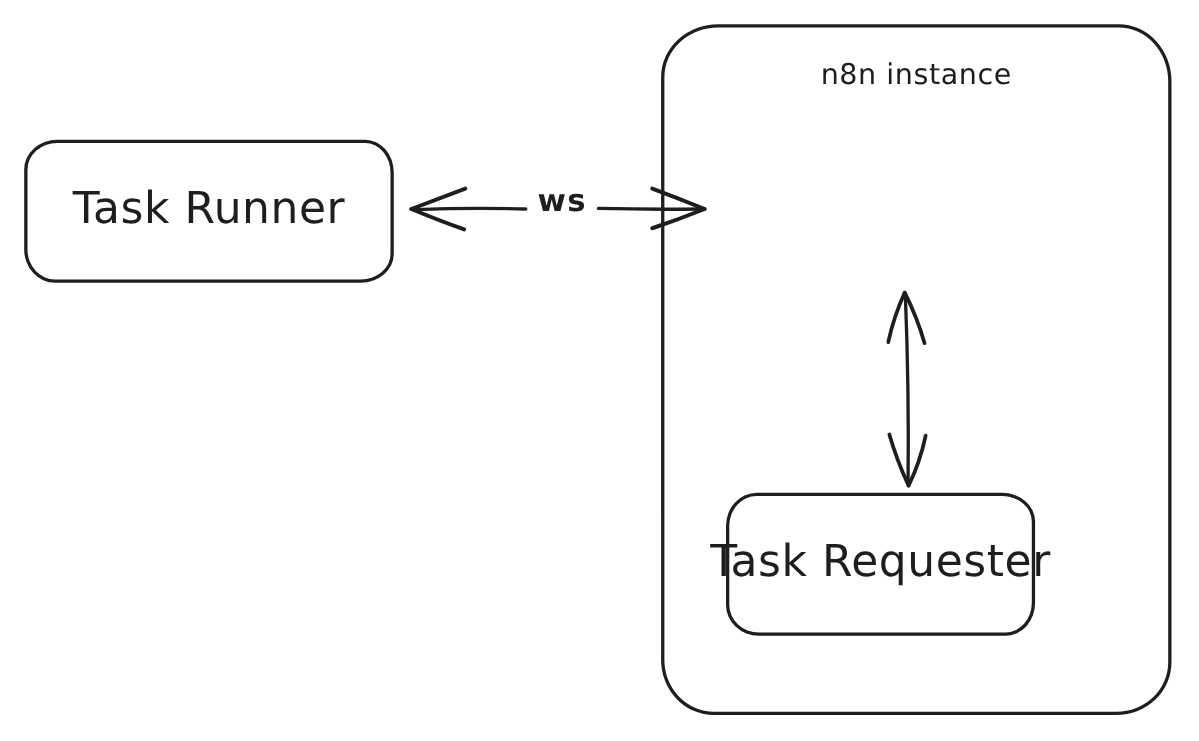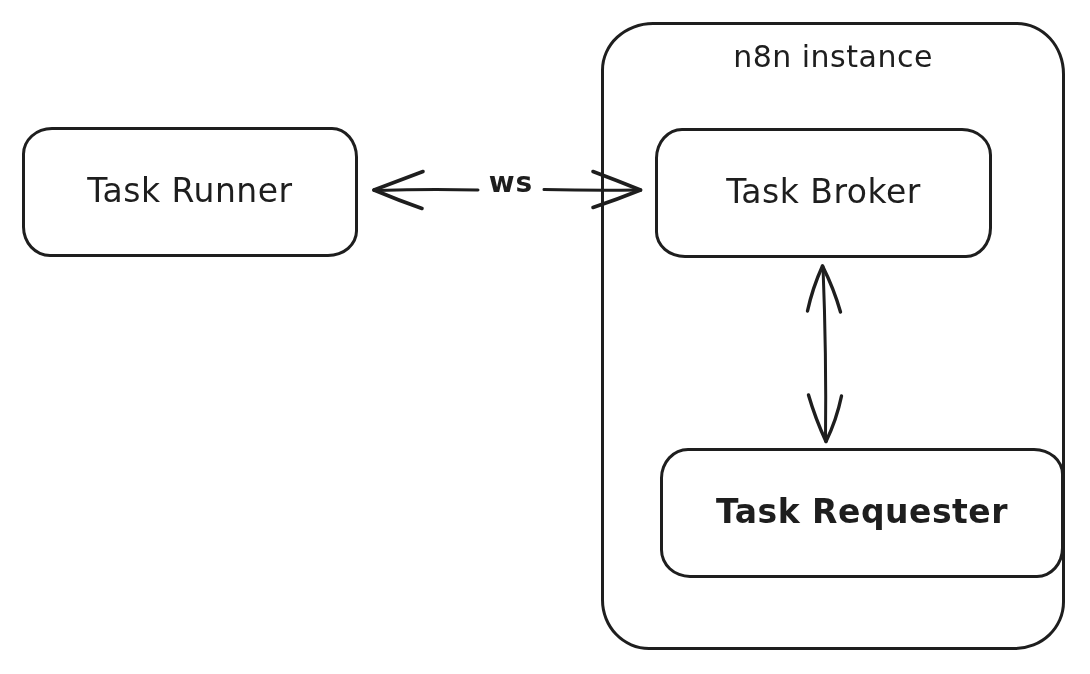--- a/index.html
+++ b/index.html
@@ -20,51 +20,50 @@
     position: absolute;
     box-sizing: border-box;
     border: 3.2px solid #1e1e1e;
     background: #ffffff;
     display: flex;
     align-items: center;
     justify-content: center;
     z-index: 3;
   }
   .node .label {
-    font-size: 33px;
+    font-size: 40px;
     letter-spacing: 0.5px;
     white-space: nowrap;
     transform: translateY(-2px);
   }
   .task-runner {
     left: 22px; top: 127px; width: 336px; height: 130px;
     border-radius: 30px 26px 30px 28px / 27px 30px 26px 30px;
   }
   .task-broker {
     left: 655px; top: 128px; width: 337px; height: 130px;
     border-radius: 27px 30px 26px 30px / 30px 27px 30px 26px;
   }
   .task-requester {
-    left: 660px; top: 448px; width: 404px; height: 130px;
+    left: 660px; top: 448px; width: 281px; height: 130px;
     border-radius: 28px 30px 27px 30px / 30px 26px 30px 28px;
-    font-weight: bold;
   }
   .group {
     position: absolute;
     left: 601px; top: 22px; width: 464px; height: 628px;
     box-sizing: border-box;
     border: 3.2px solid #1e1e1e;
     border-radius: 52px 48px 50px 48px / 48px 52px 48px 50px;
     background: #ffffff;
     z-index: 1;
   }
   .group-title {
-    margin-top: 14px;
+    margin-top: 28px;
     text-align: center;
-    font-size: 30px;
+    font-size: 26px;
     letter-spacing: 0.5px;
   }
   .arrows {
     position: absolute;
     left: 0; top: 0;
     width: 1090px; height: 674px;
     z-index: 4;
     pointer-events: none;
   }
   .edge-label {
@@ -86,23 +85,20 @@
 <div class="canvas">
 
   <div class="group">
     <div class="group-title">n8n instance</div>
   </div>
 
   <div class="node task-runner">
     <span class="label">Task Runner</span>
   </div>
 
-  <div class="node task-broker">
-    <span class="label">Task Broker</span>
-  </div>
 
   <div class="node task-requester">
     <span class="label">Task Requester</span>
   </div>
 
   <svg class="arrows" viewBox="0 0 1090 674">
 
     <g fill="none" stroke="#1e1e1e" stroke-width="3" stroke-linecap="round">
       <path d="M 377 190.5 Q 428 188.8 478 190"></path>
       <path d="M 544 189.5 Q 592 190.6 637 190"></path>

